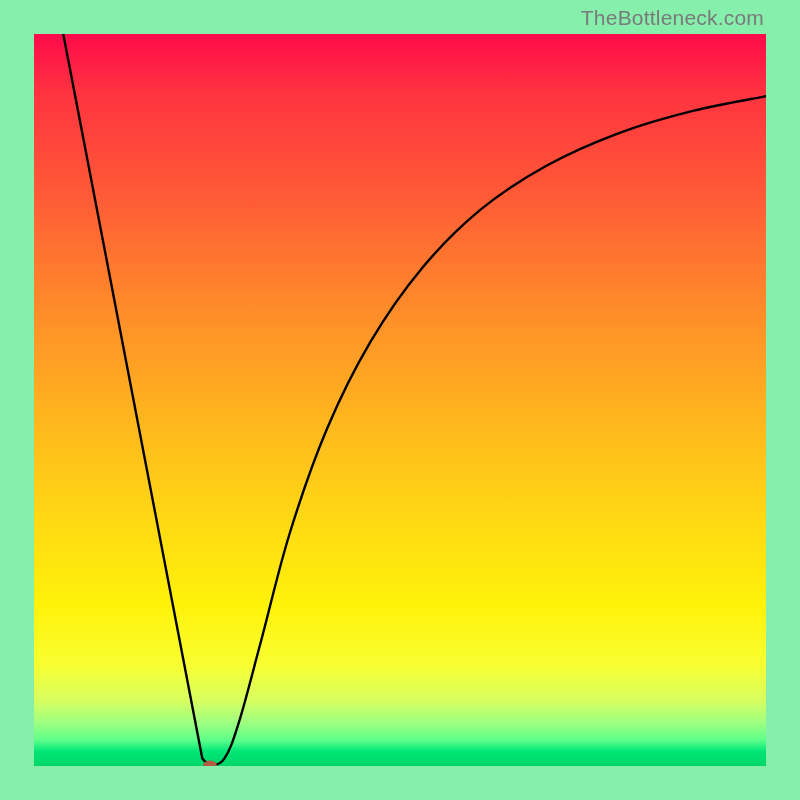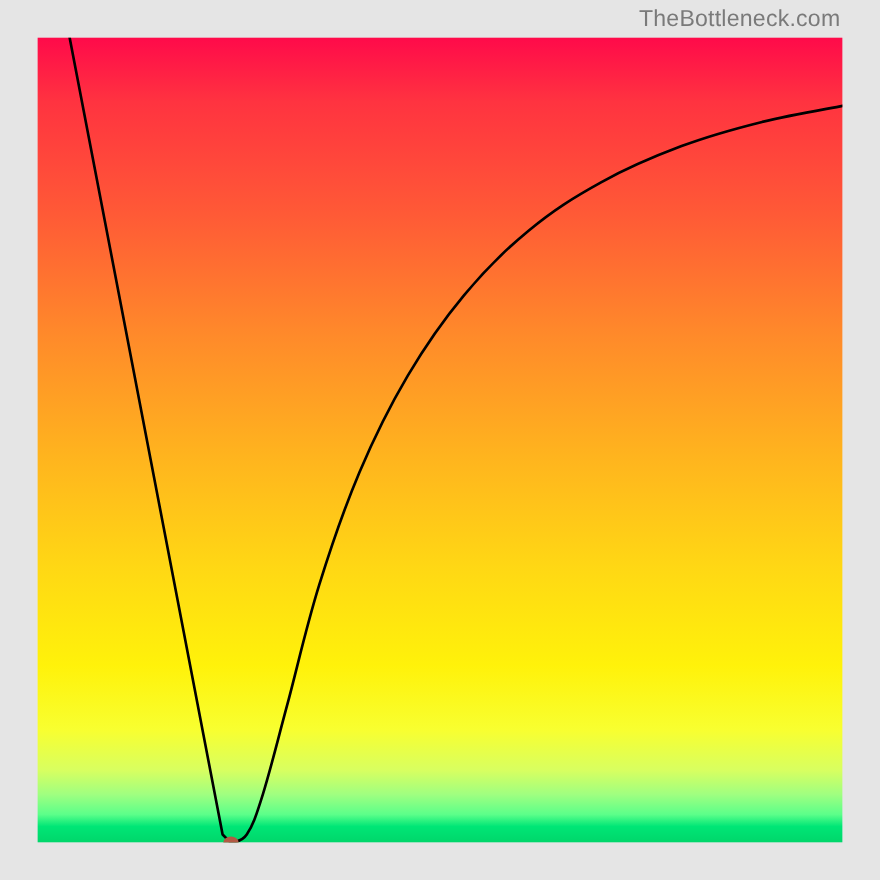--- a/index.html
+++ b/index.html
@@ -8,21 +8,21 @@
     width: 800px;
     height: 800px;
     overflow: hidden;
     background: #000;
     font-family: Arial, Helvetica, sans-serif;
   }
   .outer {
     position: relative;
     width: 800px;
     height: 800px;
-    background: #e5e5e5;
+    background: #86efac;
   }
   .plot-area {
     position: absolute;
     left: 34px;
     top: 34px;
     width: 732px;
     height: 732px;
     overflow: hidden;
   }
   .gradient-bg {

